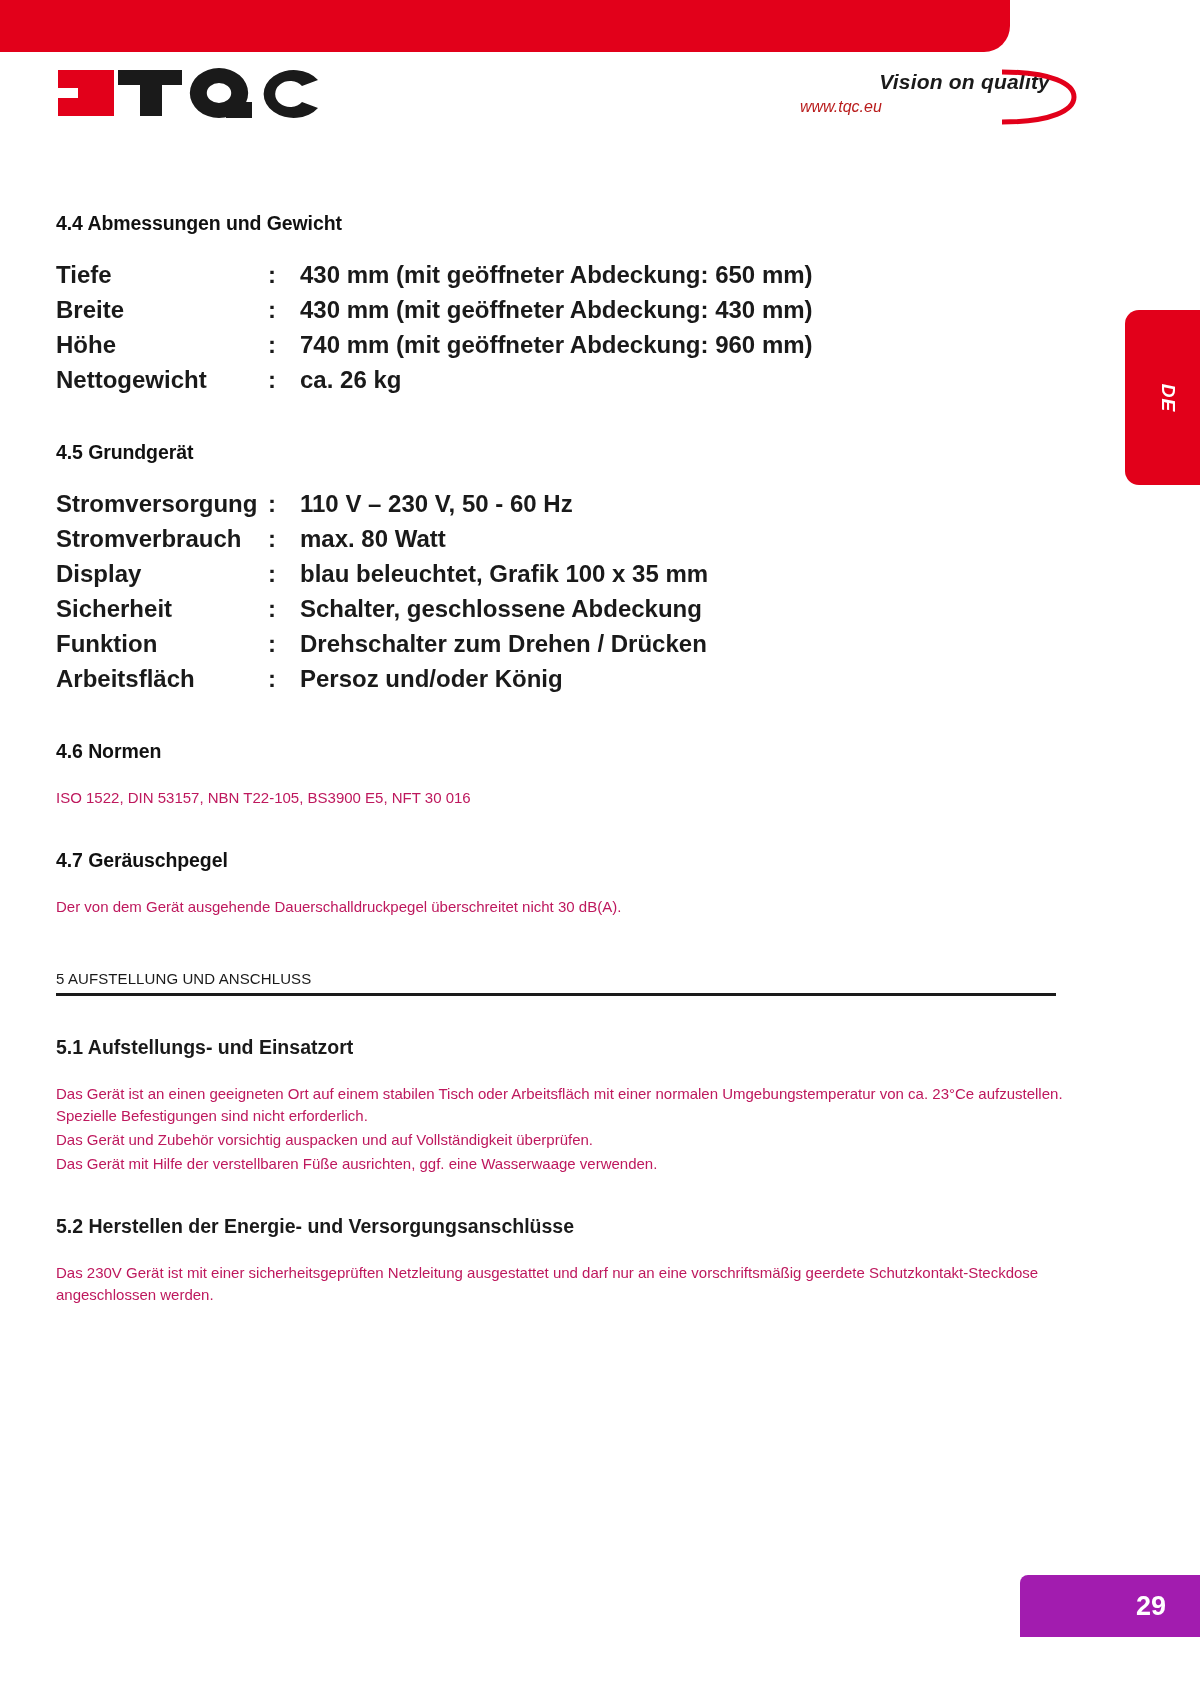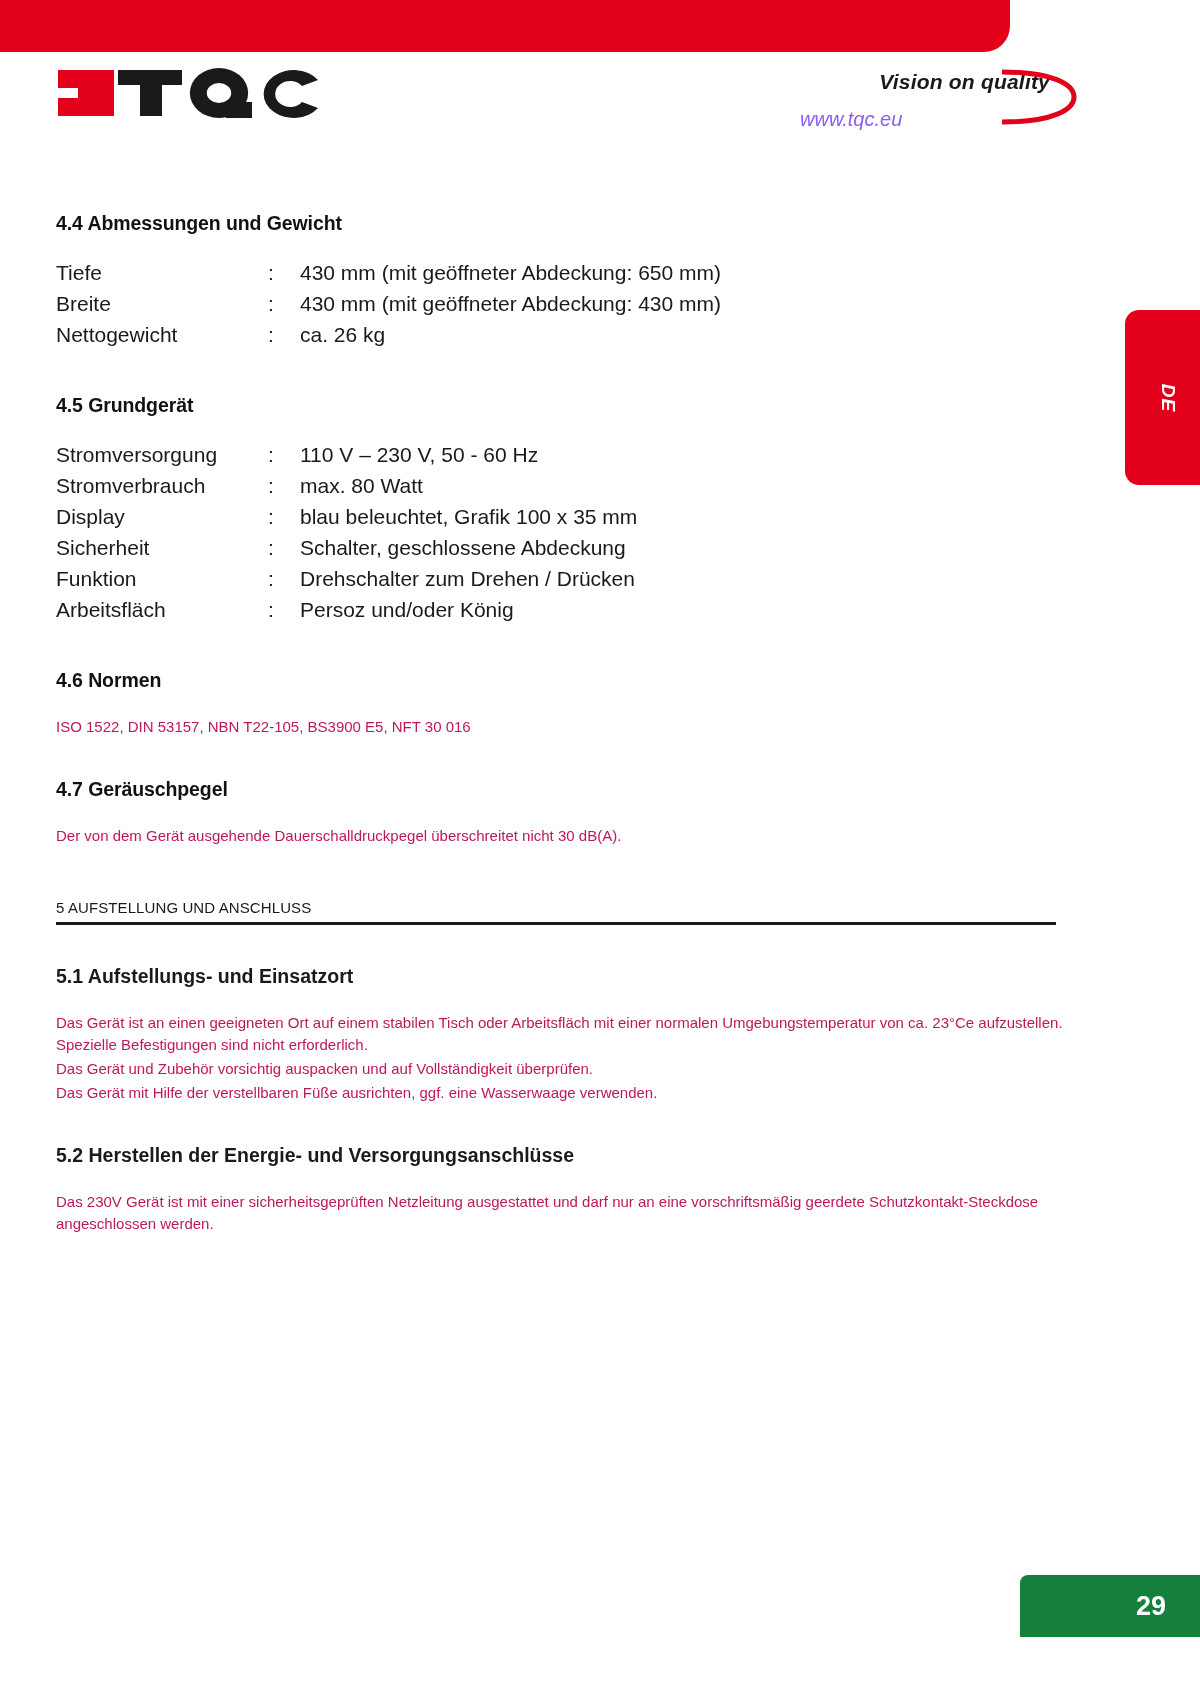--- a/index.html
+++ b/index.html
@@ -45,24 +45,24 @@
   .tagline .line1 {
     font-size: 21px;
     font-weight: bold;
     font-style: italic;
     color: #1a1a1a;
     letter-spacing: 0.2px;
     white-space: nowrap;
     text-align: right;
   }
   .tagline .line2 {
-    font-size: 20px;
+    font-size: 16px;
     font-style: italic;
-    color: #8b5cf6;
-    margin-top: 14px;
+    color: #b91c1c;
+    margin-top: 4px;
     white-space: nowrap;
   }
   .tagline-swoosh {
     position: absolute;
     top: 66px;
     left: 1000px;
     width: 80px;
     height: 62px;
   }
 
@@ -104,25 +104,26 @@
     color: #111;
     letter-spacing: -0.1px;
   }
   h2.section.spaced-top { margin-top: 40px; }
 
   .spec-table {
     margin-top: 26px;
     border-collapse: collapse;
   }
   .spec-table td {
-    font-size: 21px;
+    font-size: 24px;
     padding: 0 0 7px 0;
     vertical-align: top;
     color: #1a1a1a;
     white-space: nowrap;
+    font-weight: bold;
   }
   .spec-table td.label { width: 212px; }
   .spec-table td.colon { width: 32px; }
 
   p.body {
     font-size: 15px;
     line-height: 1.47;
     margin: 24px 0 0 0;
     color: #be185d;
   }
@@ -150,21 +151,21 @@
     margin: 40px 0 0 0;
   }
 
   
   .page-tab {
     position: absolute;
     left: 1020px;
     top: 1575px;
     width: 180px;
     height: 62px;
-    background: #15803d;
+    background: #a21caf;
     border-top-left-radius: 8px;
   }
   .page-tab span {
     position: absolute;
     right: 34px;
     top: 50%;
     transform: translateY(-50%);
     color: #ffffff;
     font-size: 27px;
     font-weight: bold;
@@ -215,20 +216,25 @@
       <td class="label">Tiefe</td>
       <td class="colon">:</td>
       <td class="value">430 mm (mit geöffneter Abdeckung: 650 mm)</td>
     </tr>
     <tr>
       <td class="label">Breite</td>
       <td class="colon">:</td>
       <td class="value">430 mm (mit geöffneter Abdeckung: 430 mm)</td>
     </tr>
     <tr>
+      <td class="label">Höhe</td>
+      <td class="colon">:</td>
+      <td class="value">740 mm (mit geöffneter Abdeckung: 960 mm)</td>
+    </tr>
+    <tr>
       <td class="label">Nettogewicht</td>
       <td class="colon">:</td>
       <td class="value">ca. 26 kg</td>
     </tr>
   </tbody>
     </table>
 
   <h2 class="section spaced-top">4.5 Grundgerät</h2>
 
   <table class="spec-table">

